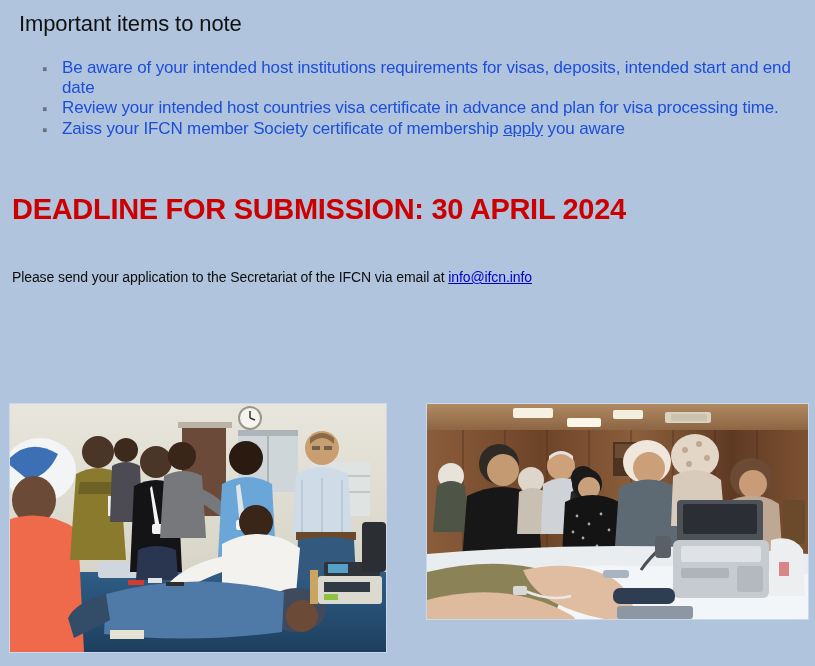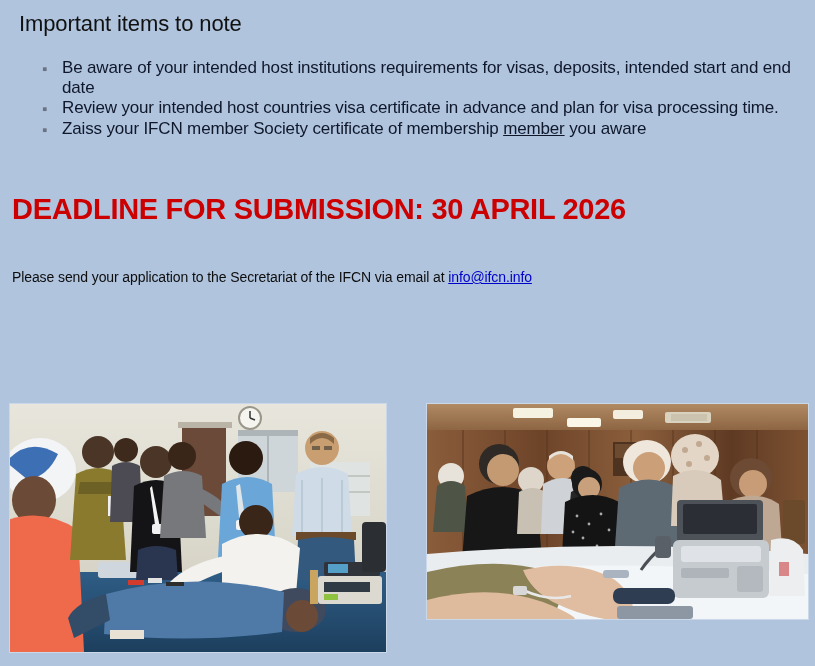--- a/index.html
+++ b/index.html
@@ -53,21 +53,21 @@
     font-size: 15px;
     line-height: 21px;
     text-align: left;
     padding-left: 6px;
     box-sizing: border-box;
   }
   .bullet-text {
     flex: 1 1 auto;
     font-size: 17px;
     line-height: 20px;
-    color: #0f172a;
+    color: #1d4ed8;
     letter-spacing: -0.15px;
   }
   .bullet-text u {
     text-decoration: underline;
     text-underline-offset: 1px;
   }
 
   
   .deadline {
     position: absolute;
@@ -147,26 +147,26 @@
       <span class="bullet-text"><span>Be aware of your intended host institutions requirements for visas, deposits, intended start and end date</span></span>
     </div>
 
     <div class="bullet-row">
       <span class="bullet-mark">▪</span>
       <span class="bullet-text"><span>Review your intended host countries visa certificate in advance and plan for visa processing time.</span></span>
     </div>
 
     <div class="bullet-row">
       <span class="bullet-mark">▪</span>
-      <span class="bullet-text"><span>Zaiss your IFCN member Society certificate of membership </span><u>member</u><span> you aware</span></span>
+      <span class="bullet-text"><span>Zaiss your IFCN member Society certificate of membership </span><u>apply</u><span> you aware</span></span>
     </div>
 
   </div>
 
-  <div class="deadline">DEADLINE FOR SUBMISSION: 30 APRIL 2026</div>
+  <div class="deadline">DEADLINE FOR SUBMISSION: 30 APRIL 2024</div>
 
   <div class="send-line"><span> Please send your application to the Secretariat of the IFCN via email at </span><a class="mail" href="#">info@ifcn.info</a></div>
 
 
   <div class="photo photo-left">
     <svg viewBox="0 0 376 248" preserveAspectRatio="none">
       <defs>
         <linearGradient id="wallL" x1="0" y1="0" x2="0" y2="1">
           <stop offset="0%" stop-color="#e8e6dc"></stop>
           <stop offset="100%" stop-color="#d6d3c6"></stop>

